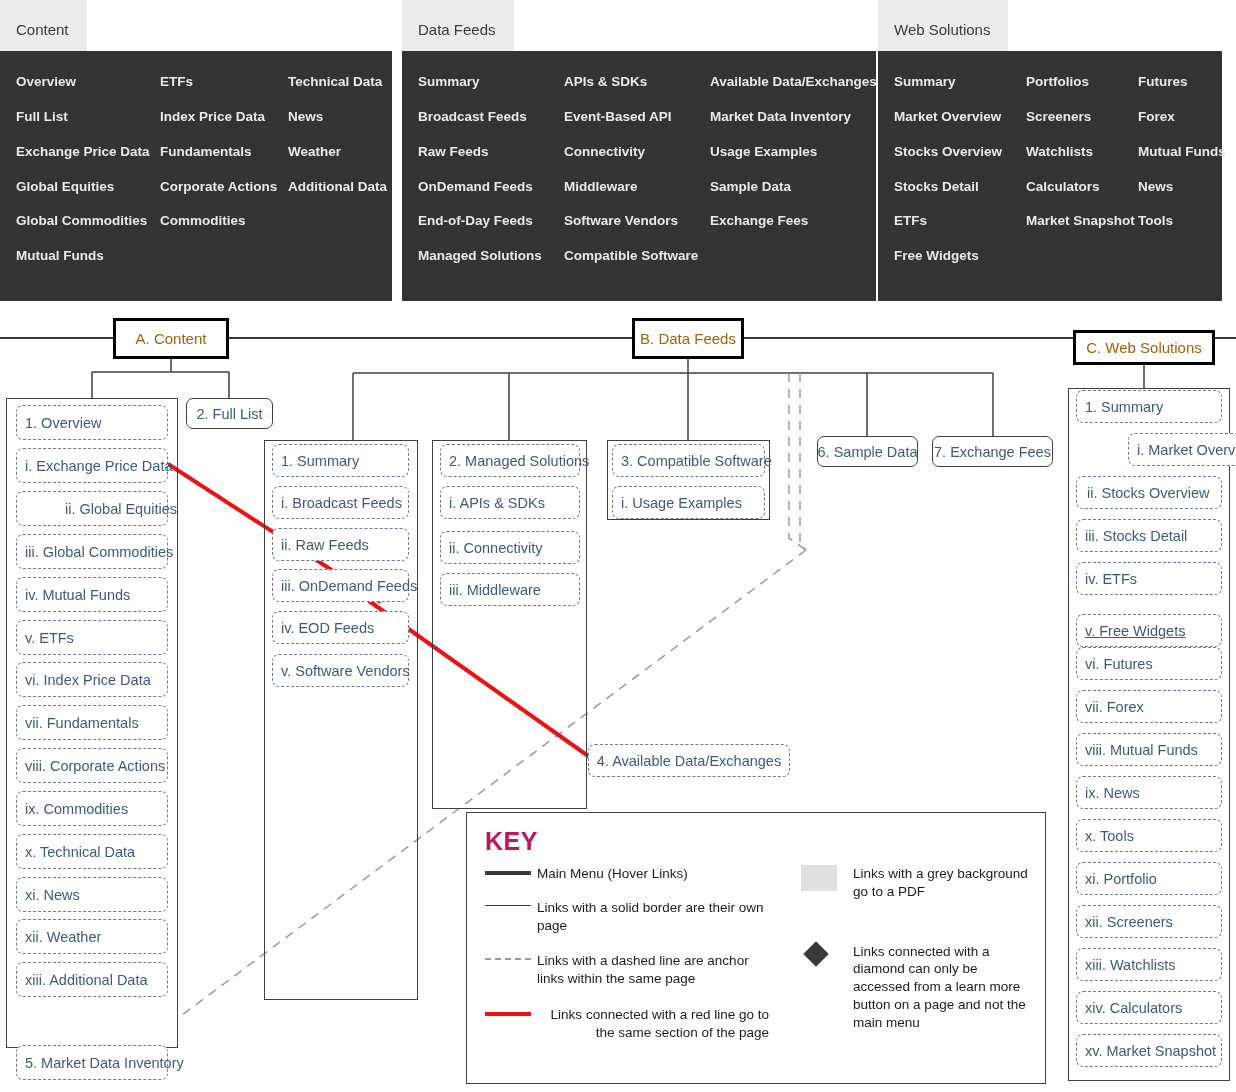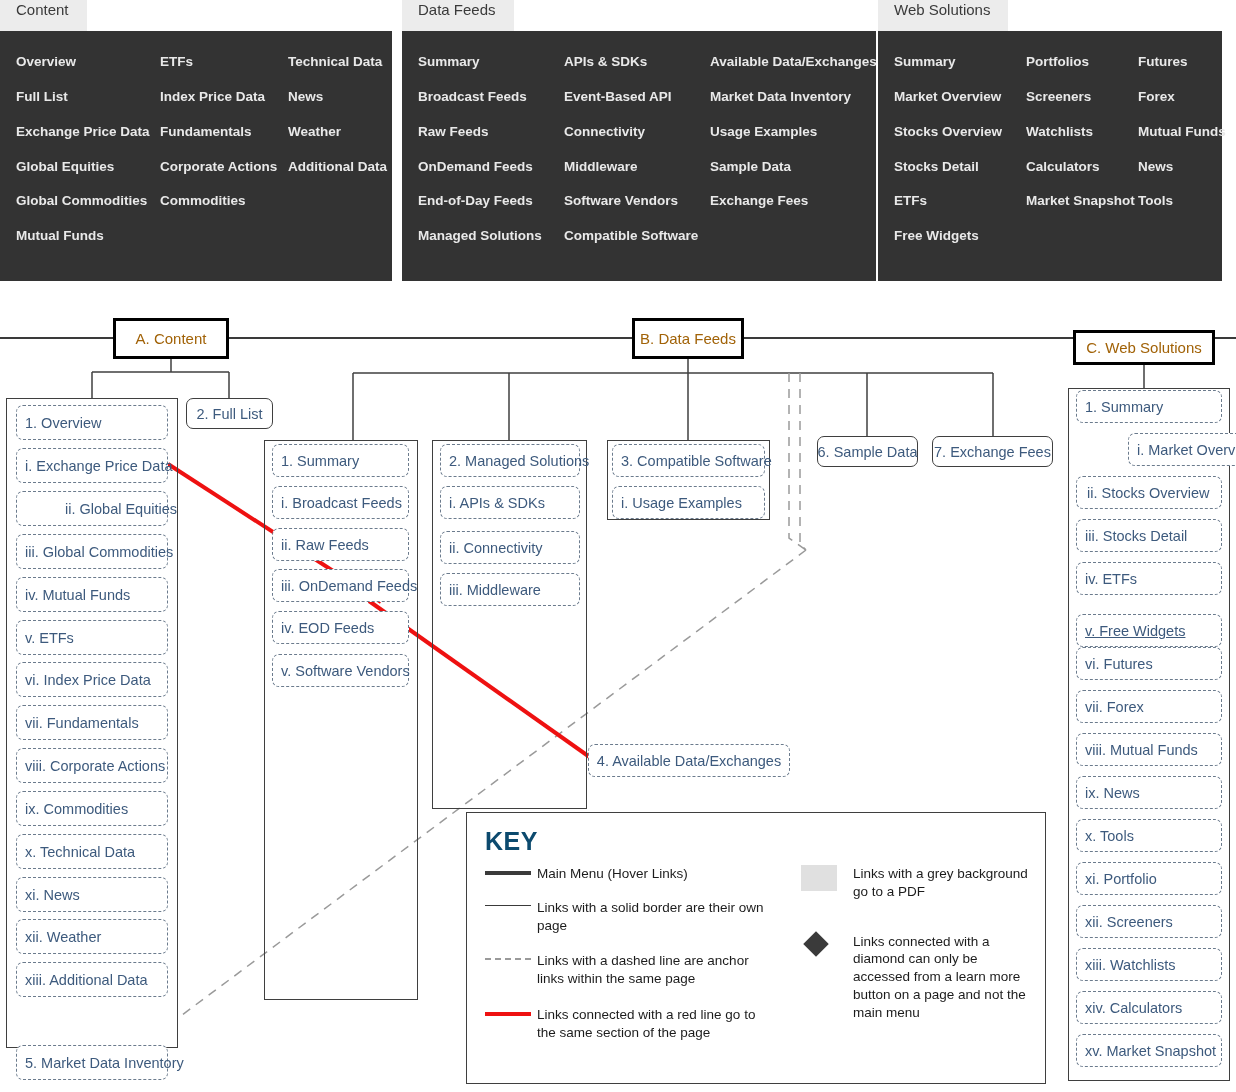--- a/index.html
+++ b/index.html
@@ -13,21 +13,21 @@
   }
 
   
   #menus { position:absolute; left:0; top:0; width:1236px; height:300px; }
 
   .menu-block { position:absolute; }
   .menu-tab {
     background:#ececec;
     color:#3a3a3a;
     font-size:15px;
-    padding:2px 18px 14px 16px;
+    padding:22px 18px 14px 16px;
     display:inline-block;
     line-height:1;
     white-space:nowrap;
   }
   .menu-panel {
     background:#333333;
     padding:14px 0 16px 0;
     display:grid;
     column-gap:0;
     row-gap:0;
@@ -82,21 +82,21 @@
   #key {
     position:absolute;
     left:466px; top:512px;
     width:580px; height:272px;
     border:1.5px solid #3f3f3f;
     background:#fff;
     z-index:8;
   }
   #key-title {
     position:absolute; left:18px; top:14px;
-    font-size:25px; font-weight:bold; color:#0c4a6e;
+    font-size:25px; font-weight:bold; color:#be185d;
     letter-spacing:0.5px;
   }
   .key-col { position:absolute; }
   .key-row { position:relative; display:flex; align-items:flex-start; margin-bottom:14px; }
   .key-swatch { width:52px; flex:0 0 52px; display:flex; align-items:flex-start; justify-content:flex-start; padding-top:6px; }
   .key-text { font-size:13.5px; color:#1c1c1c; line-height:1.32; }
   .sw-thick { width:46px; height:4px; background:#3a3a3a; display:block; }
   .sw-thin  { width:46px; height:1.5px; background:#3a3a3a; display:block; }
   .sw-dash  { width:46px; height:0; border-top:2px dashed #9a9a9a; display:block; }
   .sw-red   { width:46px; height:3.5px; background:#ee1111; display:block; }
@@ -300,36 +300,36 @@
             <span class="sw-thin"></span>
           </span>
         <span class="key-text" style="max-width:232px;">Links with a solid border are their own page</span>
       </div>
       <div class="key-row" style="margin-top:18px;">
         <span class="key-swatch">
             <span class="sw-dash"></span>
           </span>
         <span class="key-text" style="max-width:236px;">Links with a dashed line are anchor links within the same page</span>
       </div>
-      <div class="key-row" style="margin-top:18px;">
+      <div class="key-row" style="margin-top:18px;text-align:right;">
         <span class="key-swatch">
             <span class="sw-red"></span>
           </span>
         <span class="key-text" style="max-width:232px;">Links connected with a red line go to the same section of the page</span>
       </div>
     </div>
 
     <div class="key-col" style="left:334px; top:52px; width:228px;">
       <div class="key-row">
         <span class="key-swatch" style="padding-top:0;">
             <span class="sw-grey"></span>
           </span>
         <span class="key-text" style="max-width:176px;">Links with a grey background go to a PDF</span>
       </div>
-      <div class="key-row" style="margin-top:32px;">
+      <div class="key-row" style="margin-top:42px;">
         <span class="key-swatch" style="padding-top:0;">
             <span class="sw-diam"></span>
           </span>
         <span class="key-text" style="max-width:186px;">Links connected with a diamond can only be accessed from a learn more button on a page and not the main menu</span>
       </div>
     </div>
   </div>
 
 </div>
 

